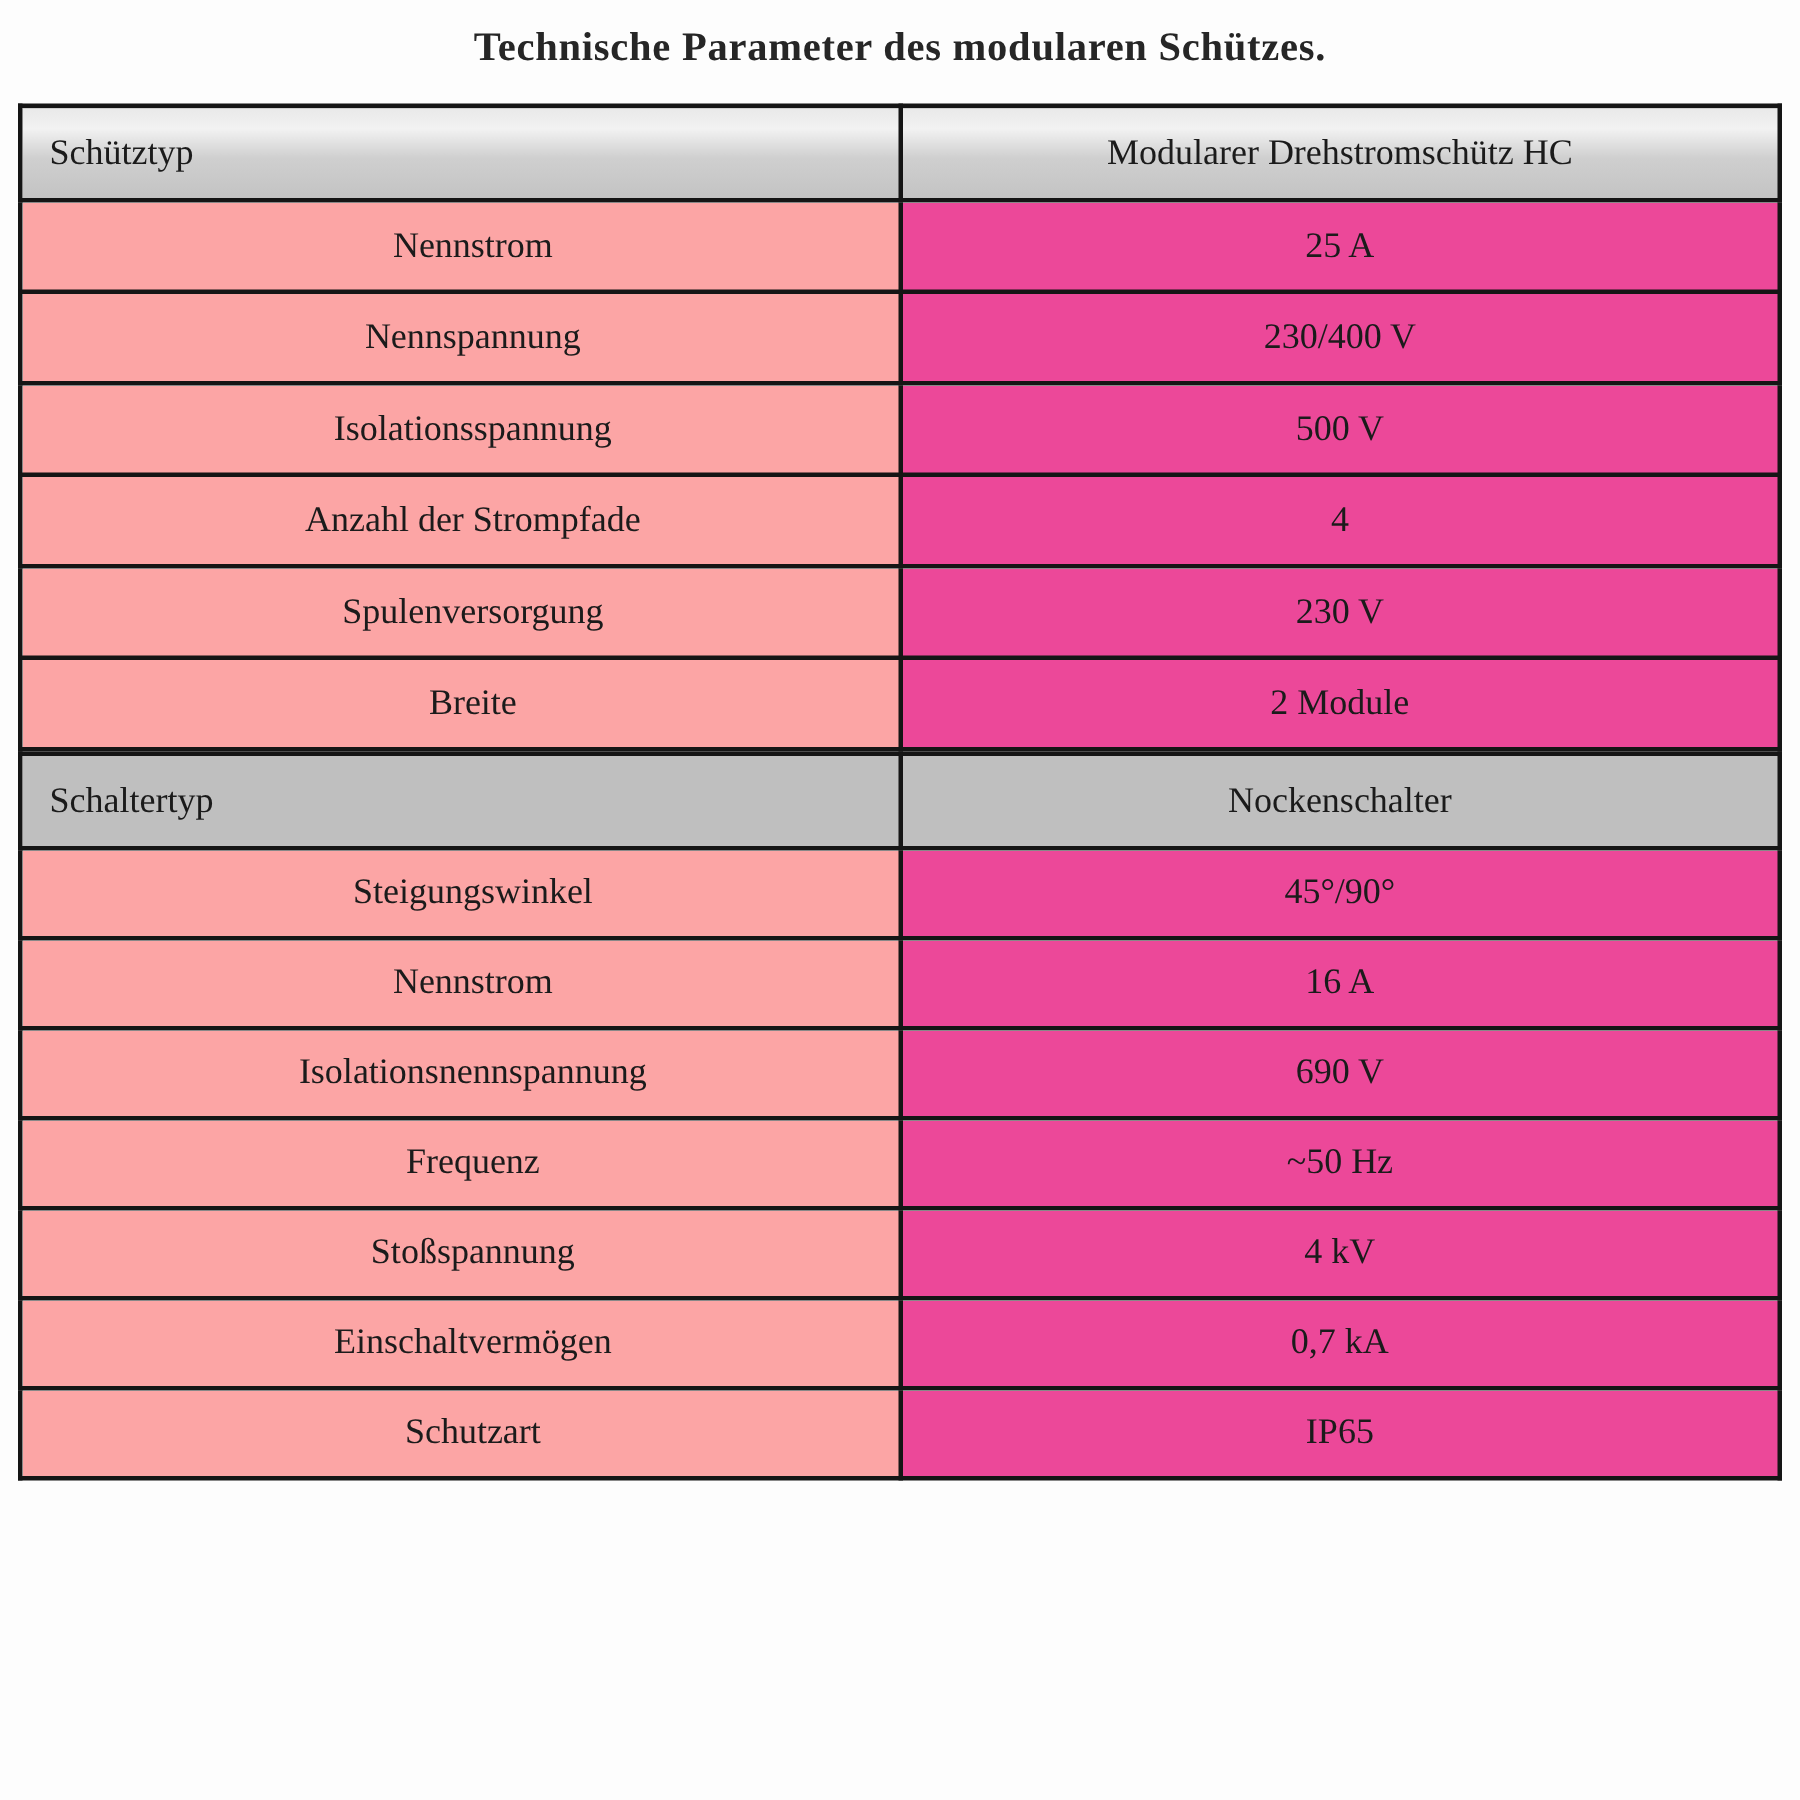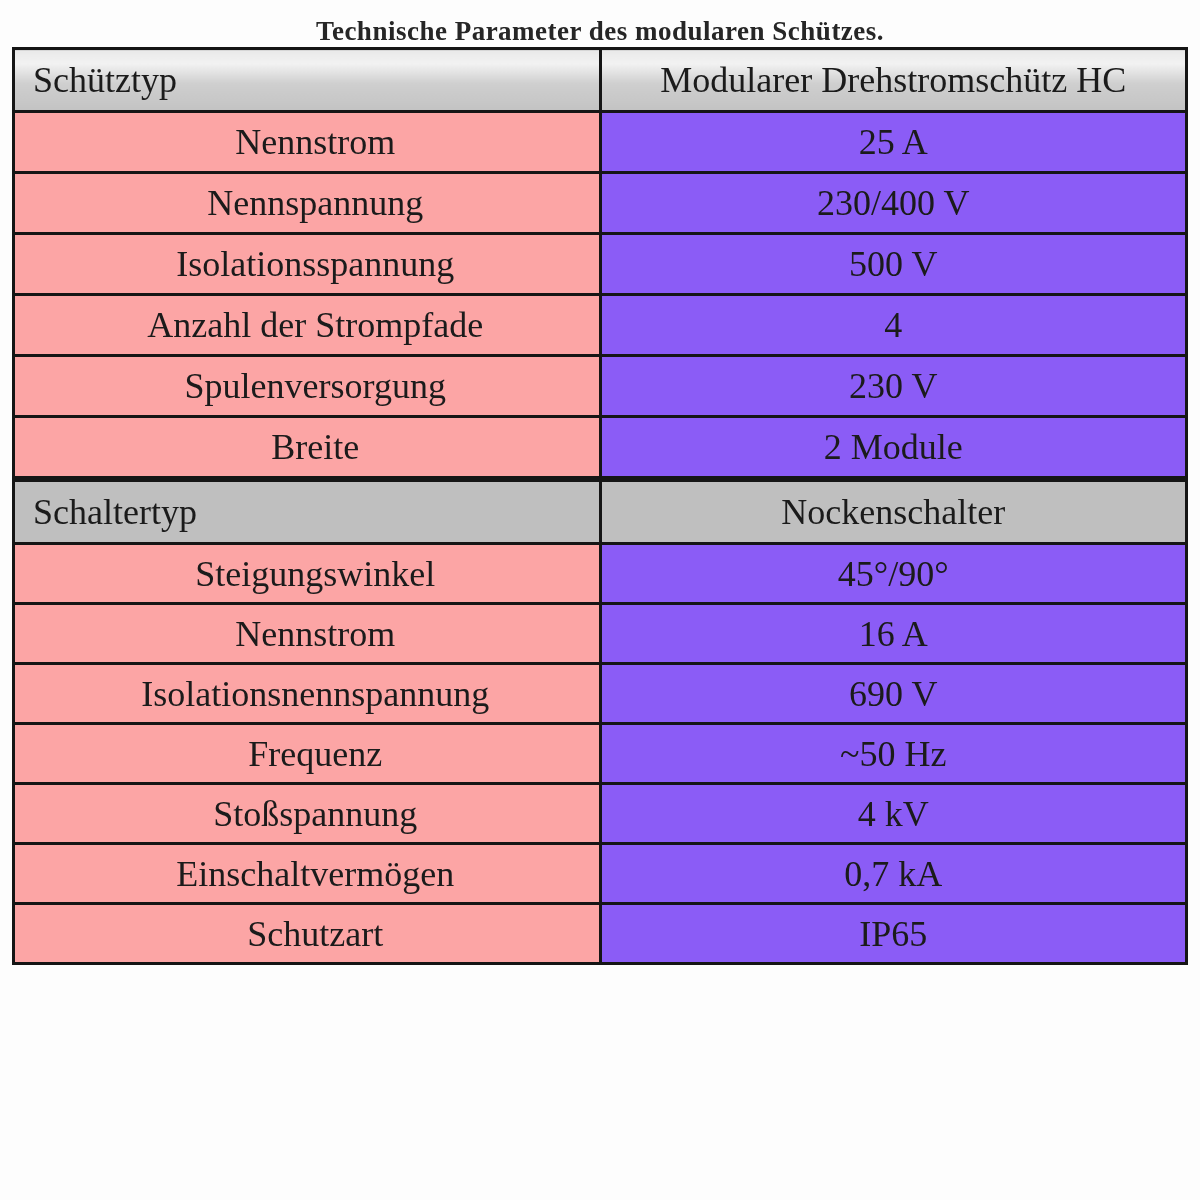--- a/index.html
+++ b/index.html
@@ -21,34 +21,35 @@
   }
   .table-title {
     text-align: center;
     font-weight: bold;
     font-size: 27px;
     letter-spacing: 0.5px;
     color: #262626;
   }
   .title-1 {
     padding-top: 16px;
+    margin-bottom: 22px;
   }
   .title-2 {
     margin-top: 64px;
     margin-bottom: 24px;
   }
   table.param-table {
     width: 100%;
     border-collapse: collapse;
     table-layout: fixed;
   }
   table.param-table th,
   table.param-table td {
     border: 3px solid #151515;
-    font-size: 36px;
+    font-size: 24px;
     font-weight: normal;
     overflow: hidden;
     white-space: nowrap;
   }
   table.param-table col.c-param { width: 50%; }
   table.param-table col.c-value { width: 50%; }
 
   
   table.param-table thead th {
     height: 58px;
@@ -71,21 +72,21 @@
   
   .t1 tbody td { height: 56px; }
   .t2 tbody td { height: 55px; }
   table.param-table td.cell-param {
     text-align: center;
     padding-left: 18px;
     background: #fca5a5;
   }
   table.param-table td.cell-value {
     text-align: center;
-    background: #8b5cf6;
+    background: #ec4899;
   }
 </style>
 </head>
 <body>
 
 <div class="page">
 
   <div class="table-title title-1">Technische Parameter des modularen Schützes.</div>
 
   <div class="table-section">

